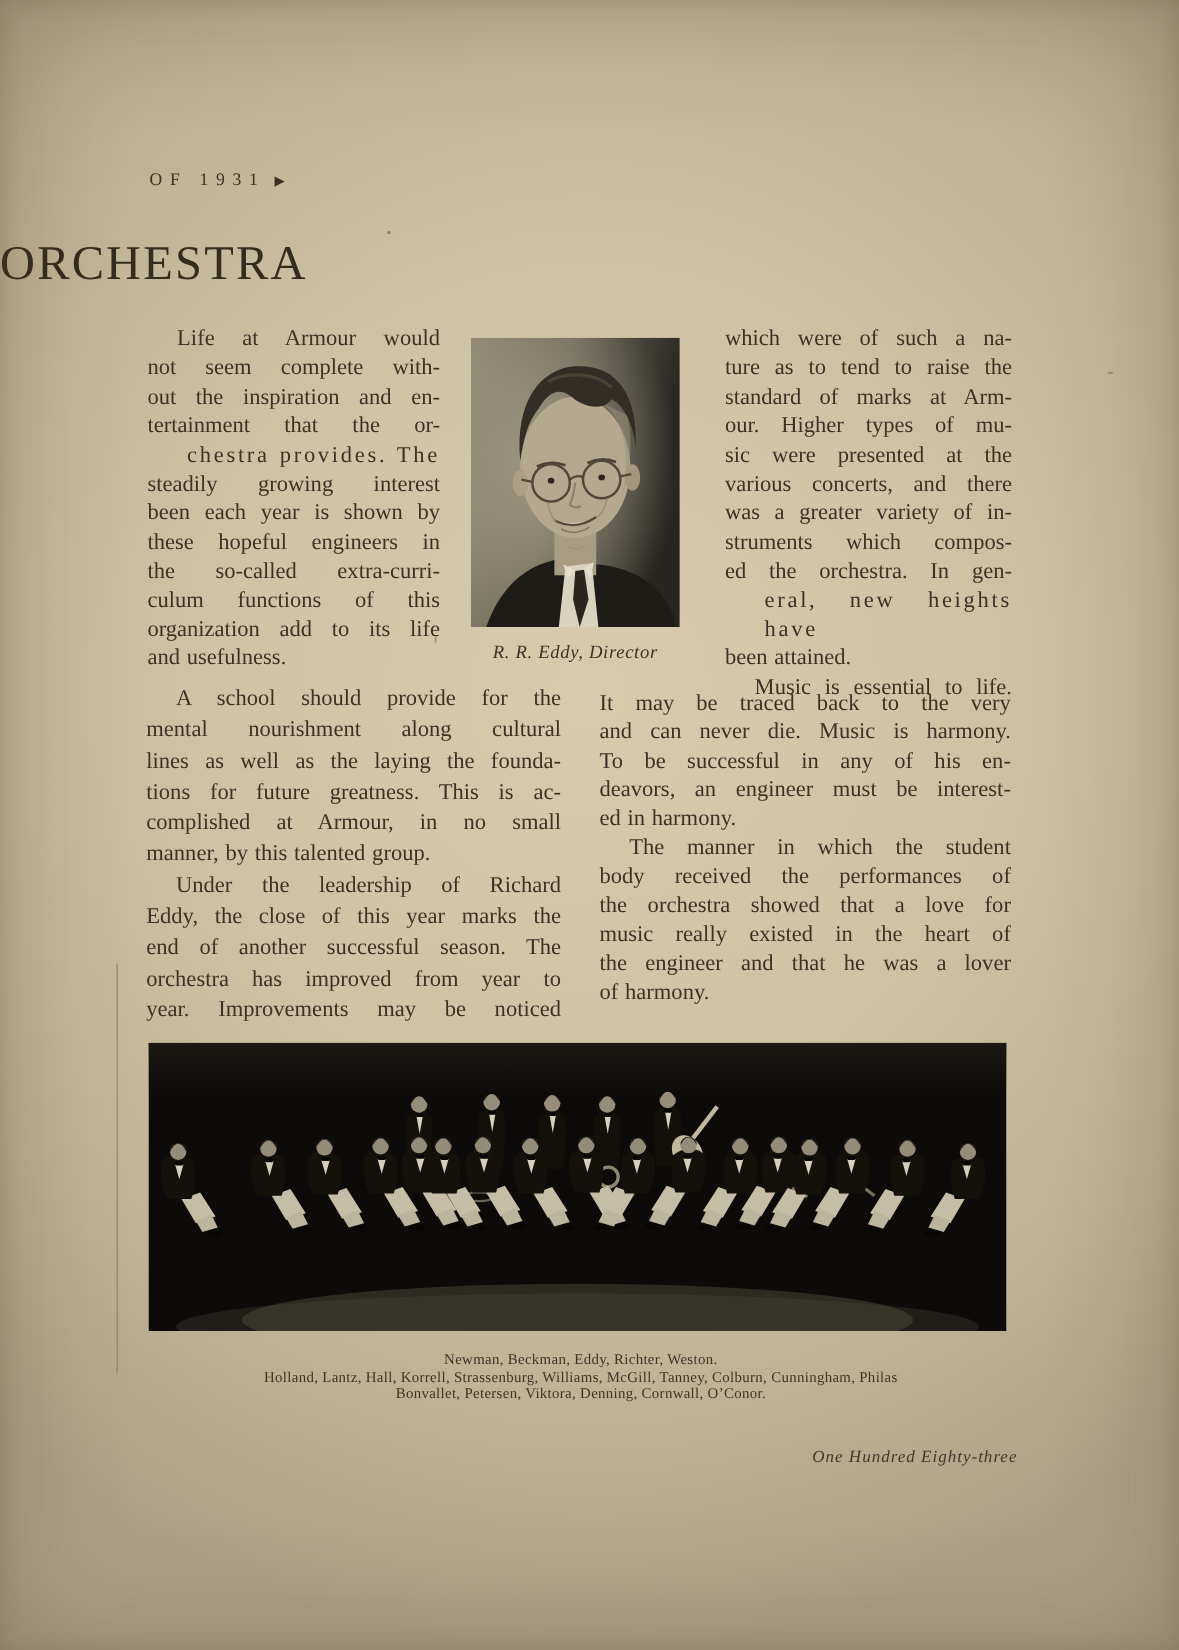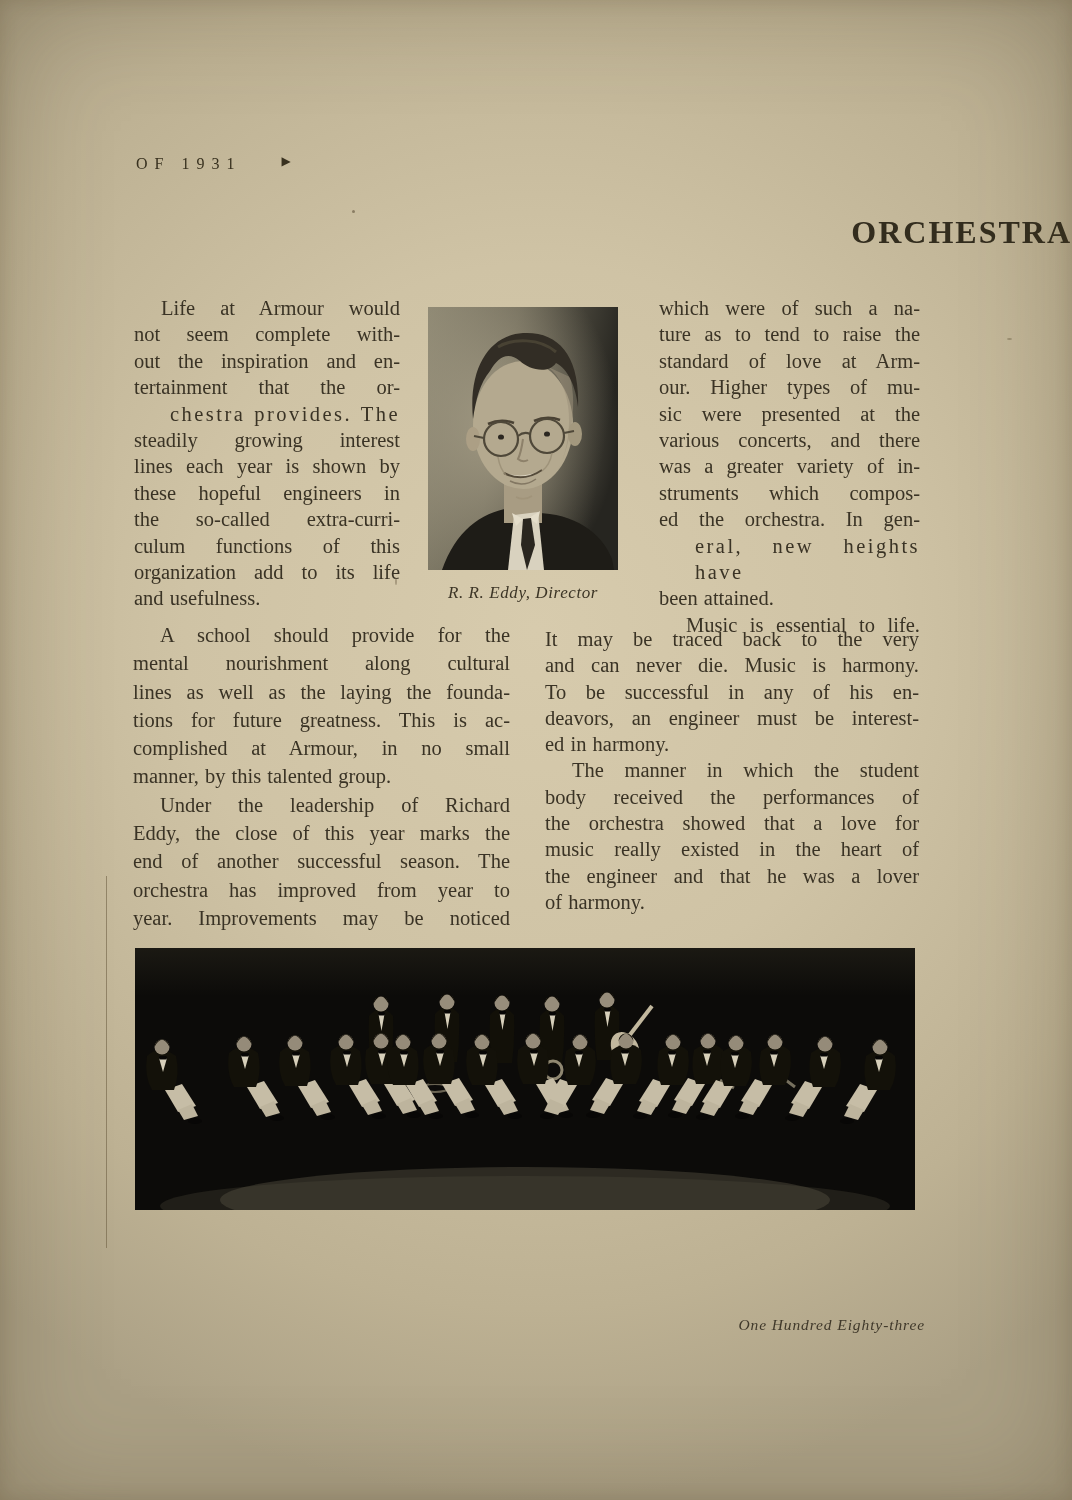--- a/index.html
+++ b/index.html
@@ -13,27 +13,27 @@
     color:#3a3325;
     overflow:hidden;
   }
   .page::after{
     content:"";position:absolute;inset:0;pointer-events:none;
     box-shadow:inset 0 0 110px rgba(76,62,36,.30), inset 0 0 18px rgba(76,62,36,.18);
   }
   .header{
     position:absolute;left:136px;top:155px;
     font-size:16px;letter-spacing:7px;color:#38311f;
-    display:flex;align-items:flex-start;gap:32px;
+    display:flex;align-items:flex-end;
   }
   .header .arrow{font-size:12px;letter-spacing:0;margin-left:8px;transform:translateY(-1px);}
   .title{
     position:absolute;left:0;right:0;top:214px;margin:0;
-    text-align:right;font-weight:bold;
-    font-size:32px;letter-spacing:2px;color:#332d1e;
+    text-align:left;font-weight:normal;
+    font-size:44px;letter-spacing:2px;color:#332d1e;
   }
   .col{position:absolute;font-size:20.5px;word-spacing:1px;}
   .line{text-align:justify;text-align-last:justify;}
   .line.nolast{text-align-last:left;}
   .line.ind{text-indent:27px;}
   .line.sp{letter-spacing:.12em;margin-left:36px;}
   .top-left{left:134px;top:295px;width:266px;line-height:26.4px;}
   .top-right{left:659px;top:295px;width:261px;line-height:26.4px;}
   .bottom-left{left:133px;top:621px;width:377px;line-height:28.3px;}
   .bottom-right{left:545px;top:626px;width:374px;line-height:26.3px;}
@@ -69,21 +69,21 @@
 
   <h1 class="title">ORCHESTRA</h1>
 
   <div class="col top-left">
       <div class="line ind">Life at Armour would</div>
       <div class="line">not seem complete with-</div>
       <div class="line">out the inspiration and en-</div>
       <div class="line">tertainment that the or-</div>
       <div class="line sp">chestra provides. The</div>
       <div class="line">steadily growing interest</div>
-      <div class="line">lines each year is shown by</div>
+      <div class="line">been each year is shown by</div>
       <div class="line">these hopeful engineers in</div>
       <div class="line">the so-called extra-curri-</div>
       <div class="line">culum functions of this</div>
       <div class="line">organization add to its life</div>
       <div class="line nolast">and usefulness.</div>
     </div>
 
   <div class="portrait">
     <svg viewBox="0 0 190 263" preserveAspectRatio="none">
       <defs>
@@ -137,21 +137,21 @@
       <path d="M70,150 Q72,162 78,168 M124,146 Q122,158 114,164" stroke="#998d74" stroke-width="1.5" fill="none" opacity=".8"></path>
       <path d="M88,190 Q96,194 104,189" stroke="#998c72" stroke-width="1.5" fill="none" opacity=".5"></path>
     </svg>
   </div>
 
   <div class="portrait-caption">R. R. Eddy, Director</div>
 
   <div class="col top-right">
       <div class="line">which were of such a na-</div>
       <div class="line">ture as to tend to raise the</div>
-      <div class="line">standard of love at Arm-</div>
+      <div class="line">standard of marks at Arm-</div>
       <div class="line">our. Higher types of mu-</div>
       <div class="line">sic were presented at the</div>
       <div class="line">various concerts, and there</div>
       <div class="line">was a greater variety of in-</div>
       <div class="line">struments which compos-</div>
       <div class="line">ed the orchestra. In gen-</div>
       <div class="line sp">eral, new heights have</div>
       <div class="line nolast">been attained.</div>
       <div class="line ind">Music is essential to life.</div>
     </div>
@@ -244,16 +244,21 @@
       <use href="#sit" transform="translate(491,100) scale(-1,1)"></use>
       <use href="#sit" transform="translate(538,101) scale(-1,1)"></use>
       <use href="#sit" transform="translate(573,100) scale(-1,1)"></use>
       <use href="#sit" transform="translate(601,102) scale(-1,1)"></use>
       <use href="#sit" transform="translate(640,101) scale(-1,1)"></use>
       <use href="#sit" transform="translate(690,103) scale(-1,1)"></use>
       <use href="#sit" transform="translate(745,106) scale(-1,1)"></use>
     </svg>
   </div>
 
+  <div class="photo-caption">
+      <div class="line">Newman, Beckman, Eddy, Richter, Weston.</div>
+      <div class="line">Holland, Lantz, Hall, Korrell, Strassenburg, Williams, McGill, Tanney, Colburn, Cunningham, Philas</div>
+      <div class="line">Bonvallet, Petersen, Viktora, Denning, Cornwall, O’Conor.</div>
+    </div>
 
   <div class="page-number">One Hundred Eighty-three</div>
 
 </div>
 
 </body></html>

